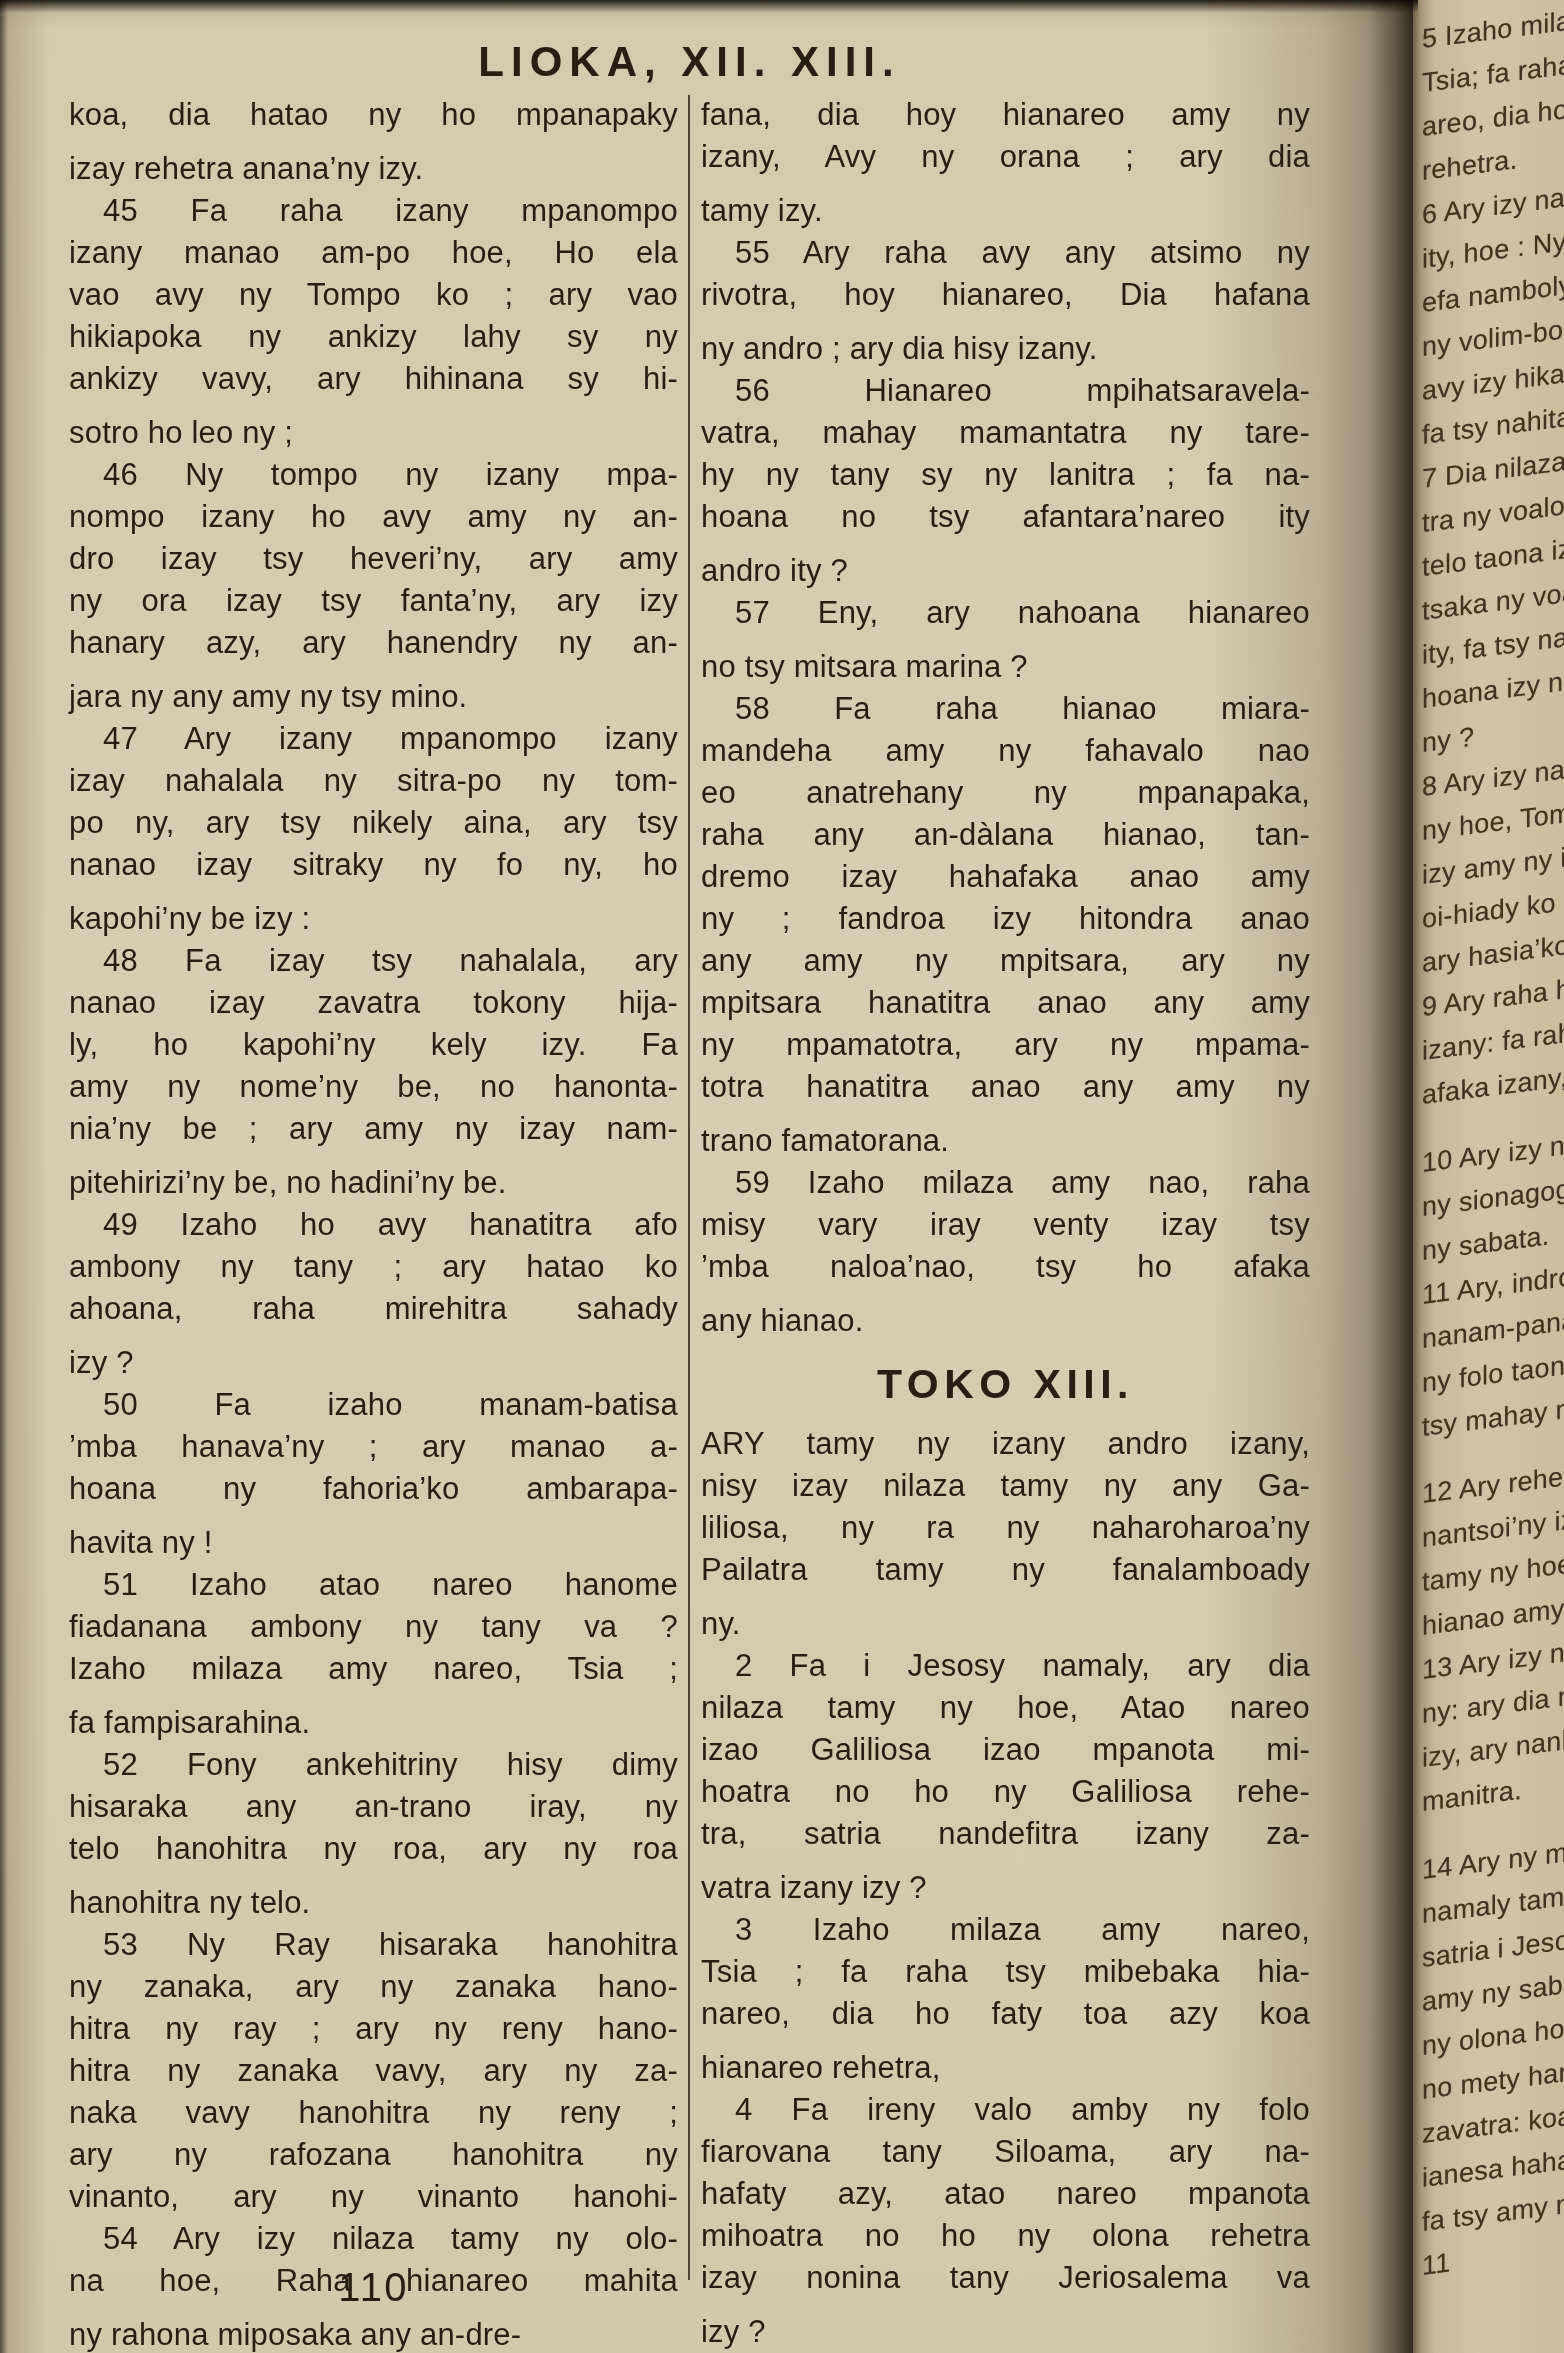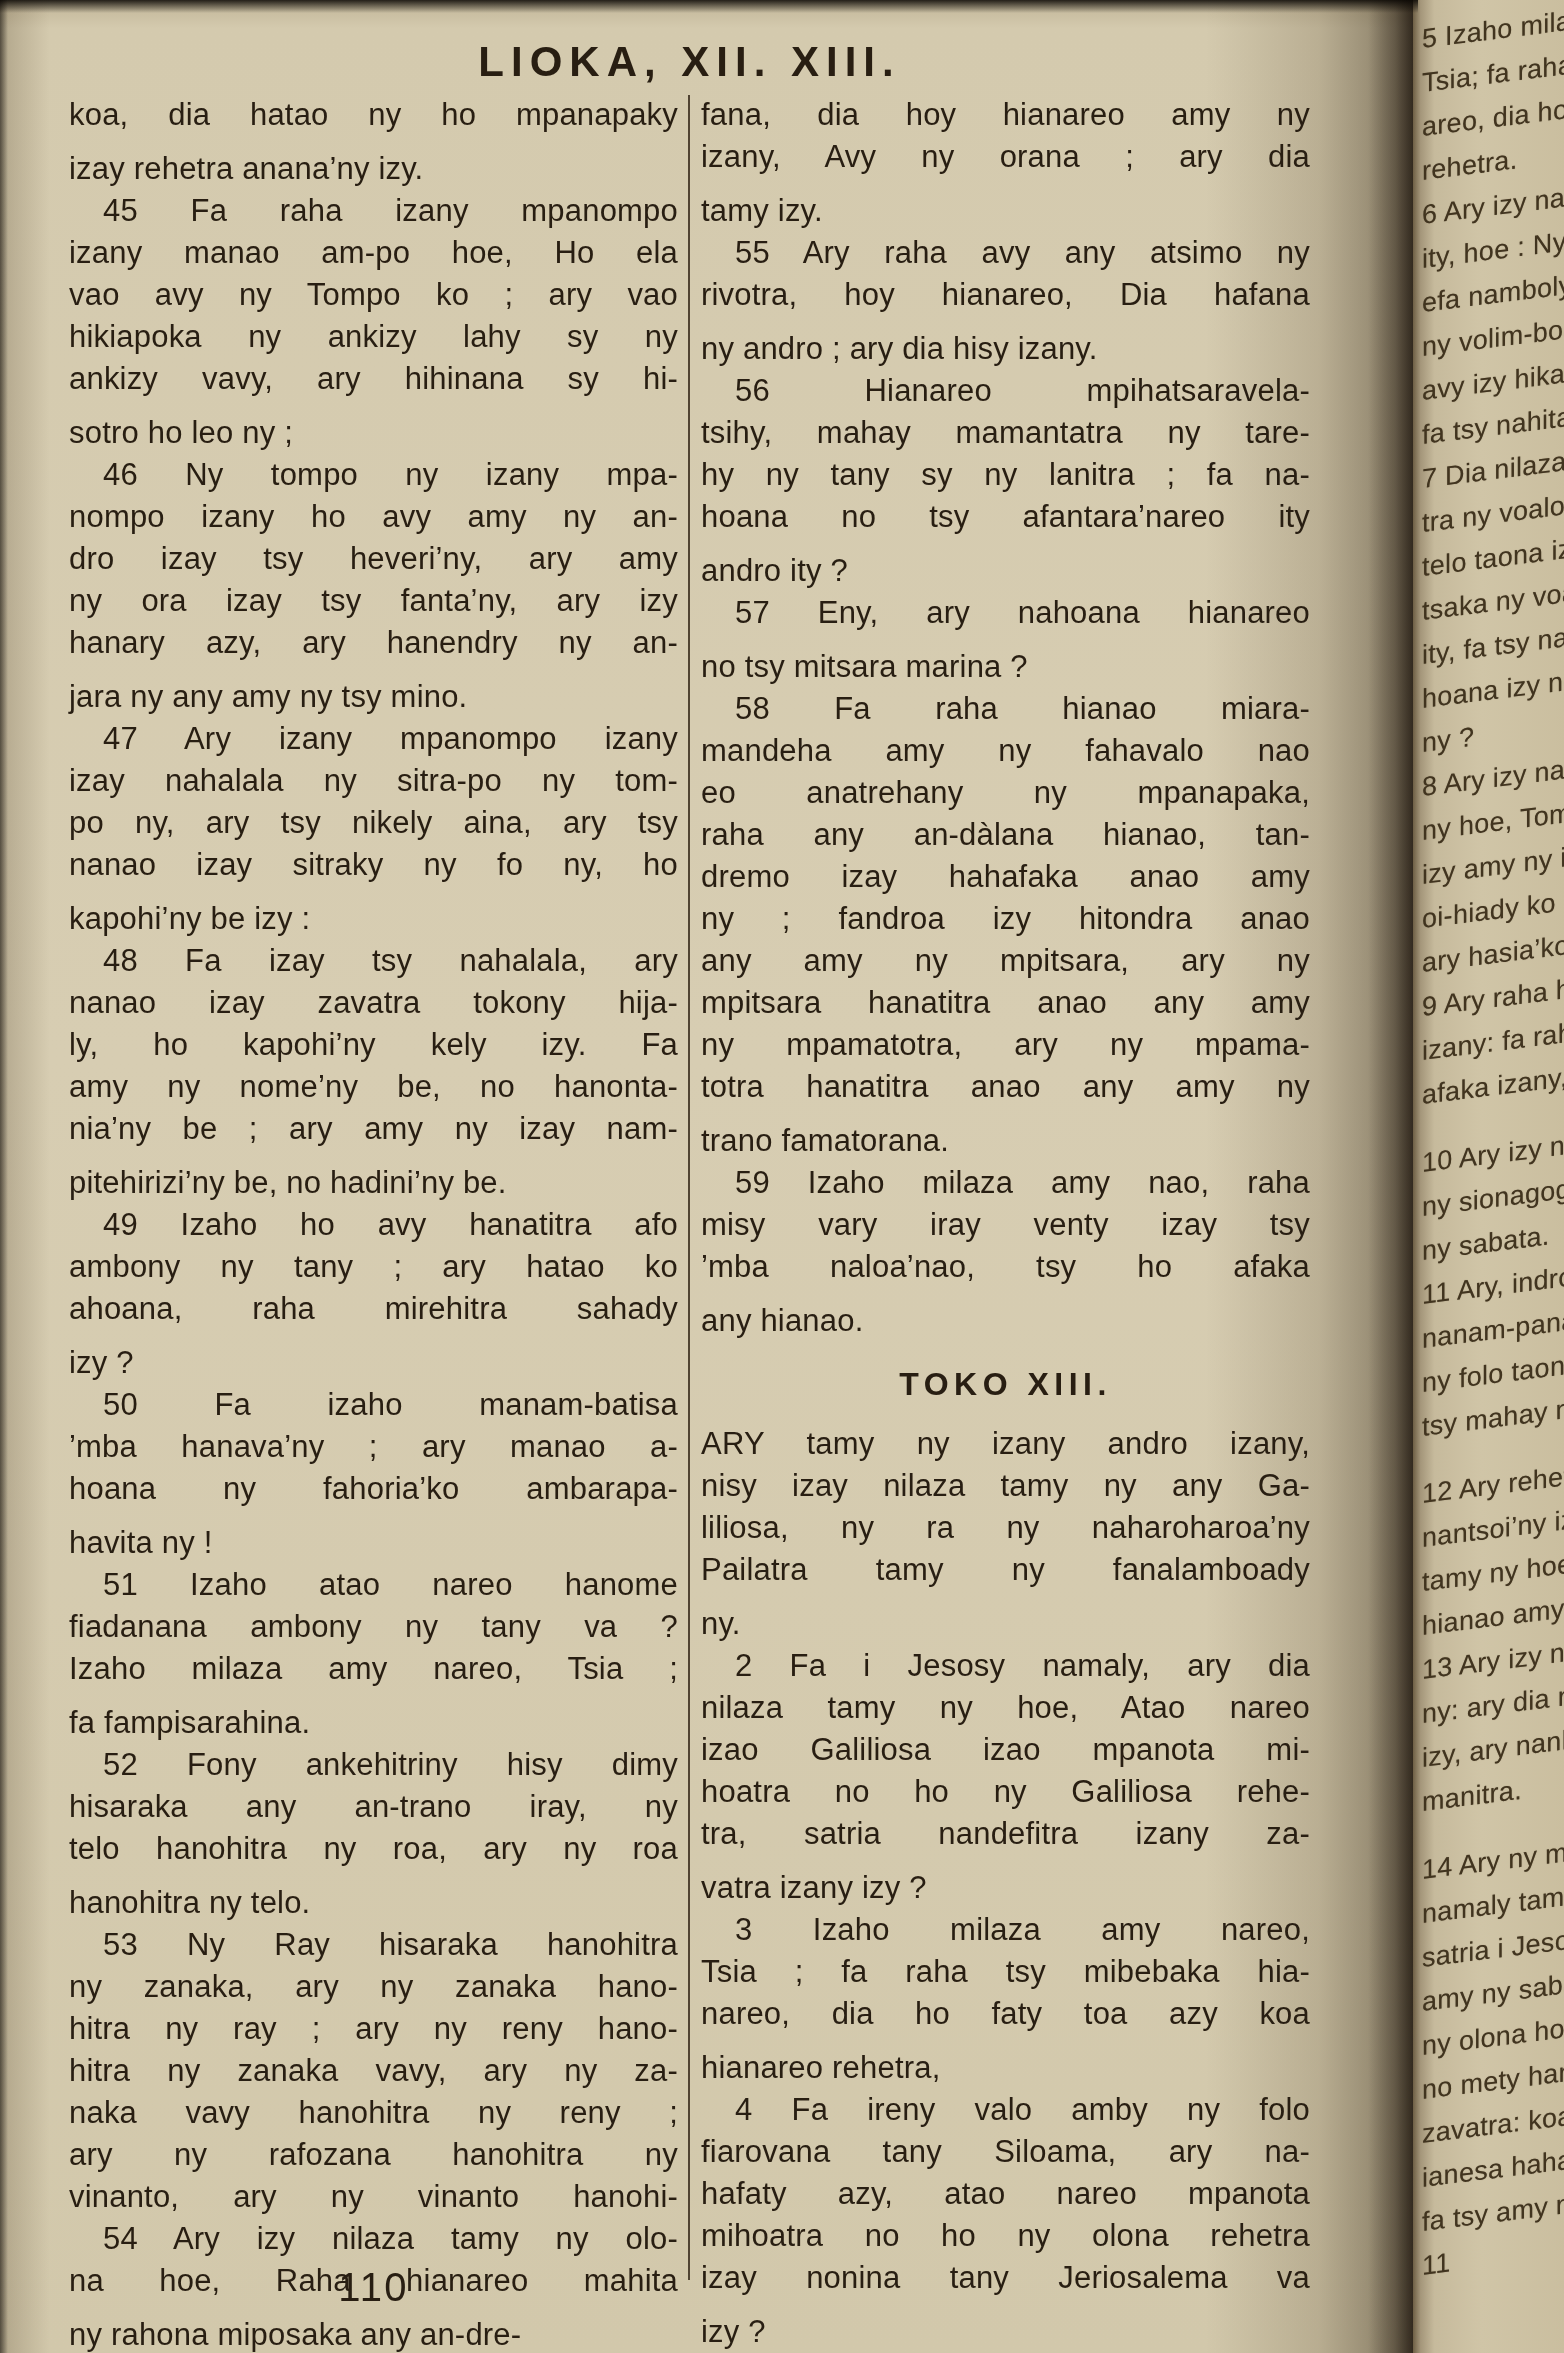--- a/index.html
+++ b/index.html
@@ -32,21 +32,21 @@
   .column.left  { left:69px; }
   .column.right { left:701px; }
   .line {
     font-size:31px; line-height:42px; letter-spacing:0.2px;
     text-align:justify; text-align-last:justify; text-justify:inter-word;
     white-space:normal;
   }
   .line.lastline { text-align-last:left;margin-top:12px; }
   .line.indent { padding-left:34px; }
   .chapter-heading {
-    text-align:center; font-size:32px; font-weight:bold; letter-spacing:5.5px;
+    text-align:center; font-size:41px; font-weight:bold; letter-spacing:5.5px;
     margin-top:20.3px; margin-bottom:17px; line-height:44px; color:var(--ink,#281e12);
   }
   .column-divider {
     position:absolute; left:688px; top:95px; width:2.3px; height:2185px;
     background:rgba(56,44,28,0.85);
   }
   .page-number {
     position:absolute; left:69px; top:2265px; width:609px; text-align:center;
     font-size:40px; letter-spacing:2.3px; color:var(--ink,#2a2012);
   }
@@ -135,21 +135,21 @@
     <div class="column-divider"></div>
 
     <div class="column right" id="right-col">
         <div class="line">fana, dia hoy hianareo amy ny</div>
         <div class="line">izany, Avy ny orana ; ary dia</div>
         <div class="line lastline">tamy izy.</div>
         <div class="line indent">55 Ary raha avy any atsimo ny</div>
         <div class="line">rivotra, hoy hianareo, Dia hafana</div>
         <div class="line lastline">ny andro ; ary dia hisy izany.</div>
         <div class="line indent">56 Hianareo mpihatsaravela-</div>
-        <div class="line">tsihy, mahay mamantatra ny tare-</div>
+        <div class="line">vatra, mahay mamantatra ny tare-</div>
         <div class="line">hy ny tany sy ny lanitra ; fa na-</div>
         <div class="line">hoana no tsy afantara’nareo ity</div>
         <div class="line lastline">andro ity ?</div>
         <div class="line indent">57 Eny, ary nahoana hianareo</div>
         <div class="line lastline">no tsy mitsara marina ?</div>
         <div class="line indent">58 Fa raha hianao miara-</div>
         <div class="line">mandeha amy ny fahavalo nao</div>
         <div class="line">eo anatrehany ny mpanapaka,</div>
         <div class="line">raha any an-dàlana hianao, tan-</div>
         <div class="line">dremo izay hahafaka anao amy</div>

